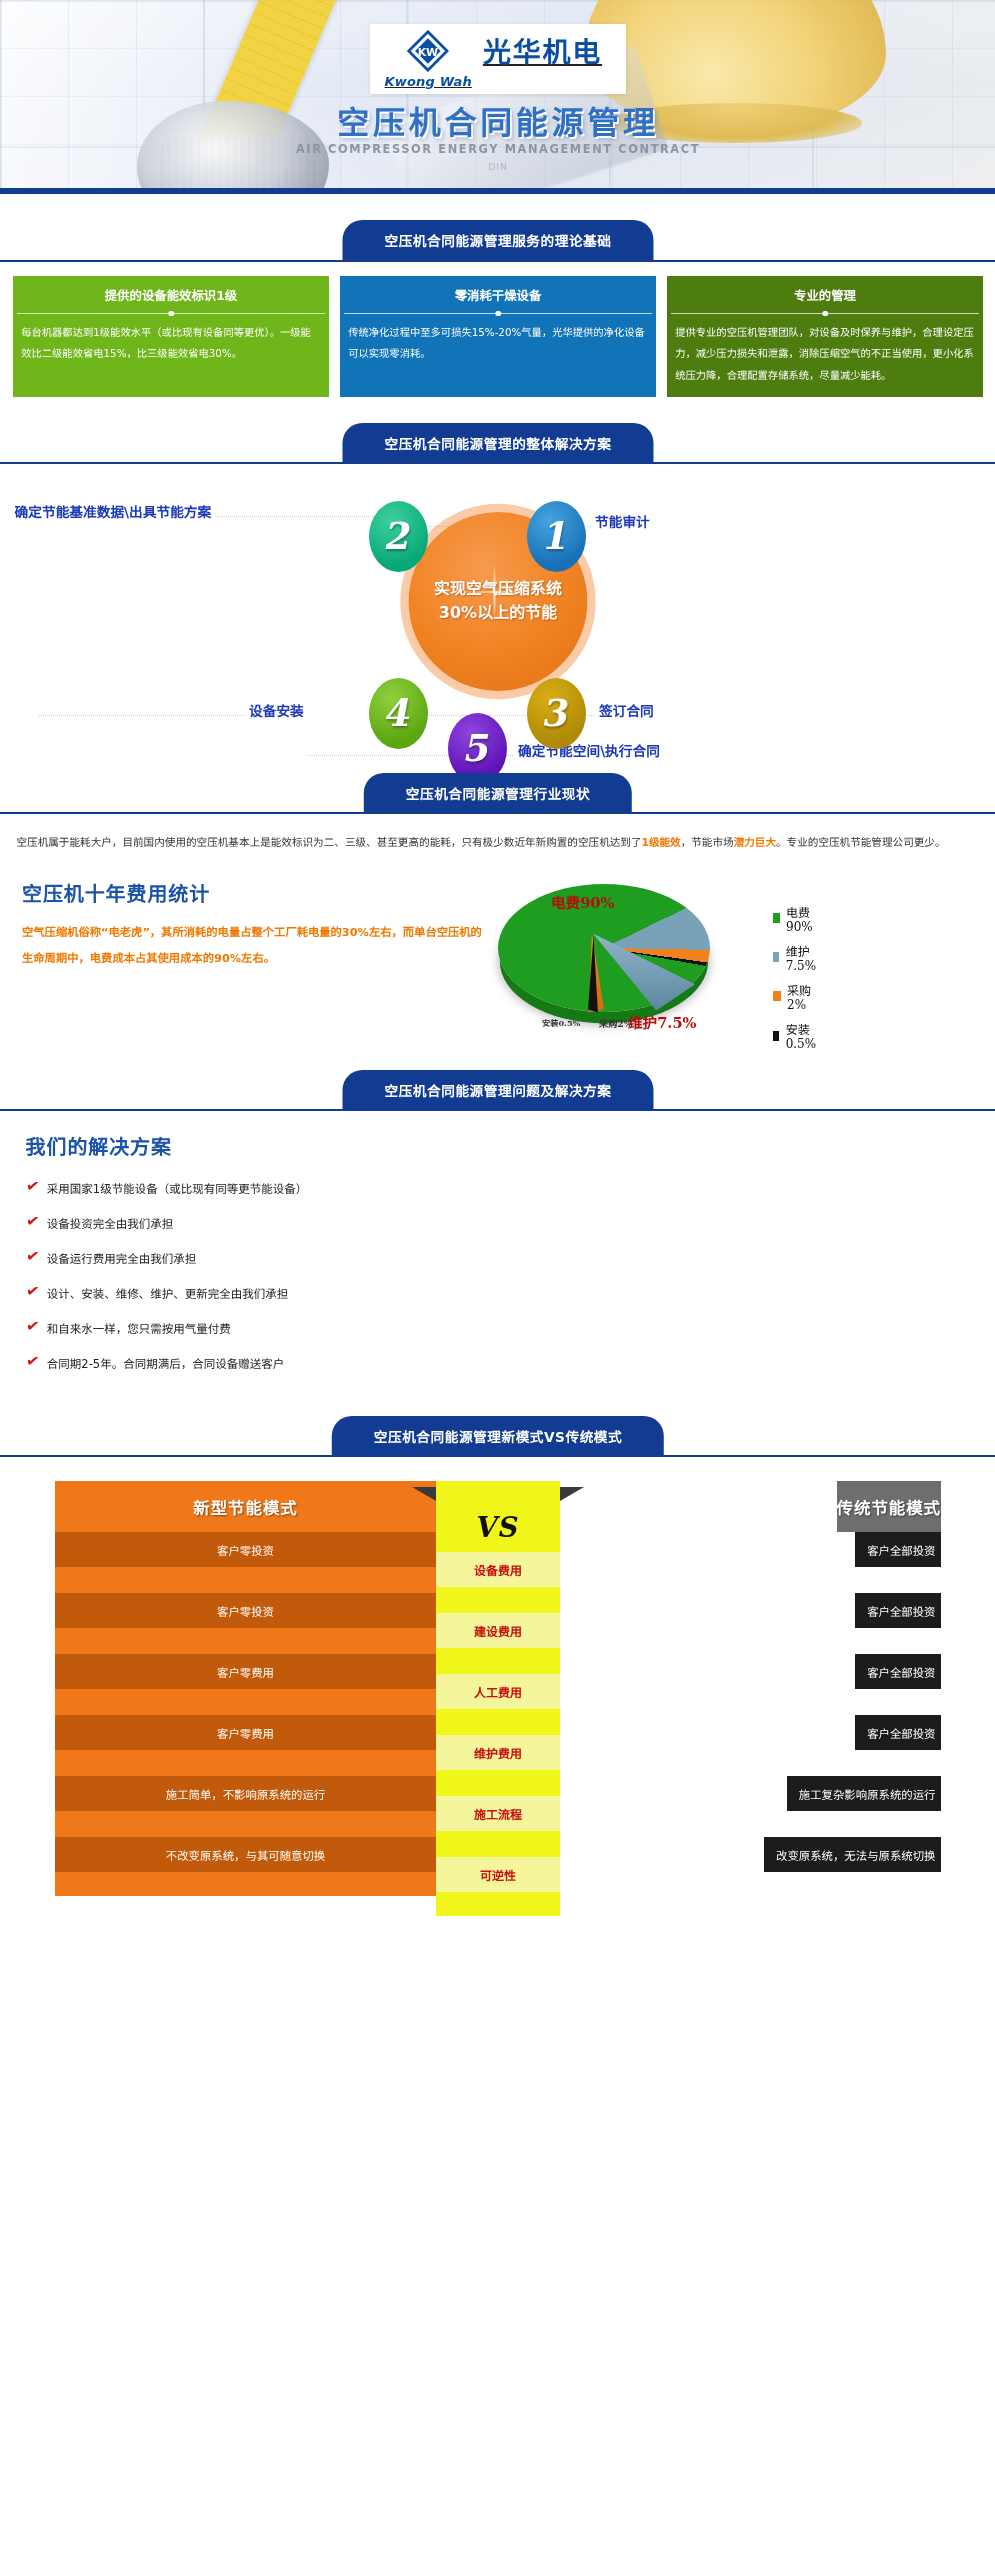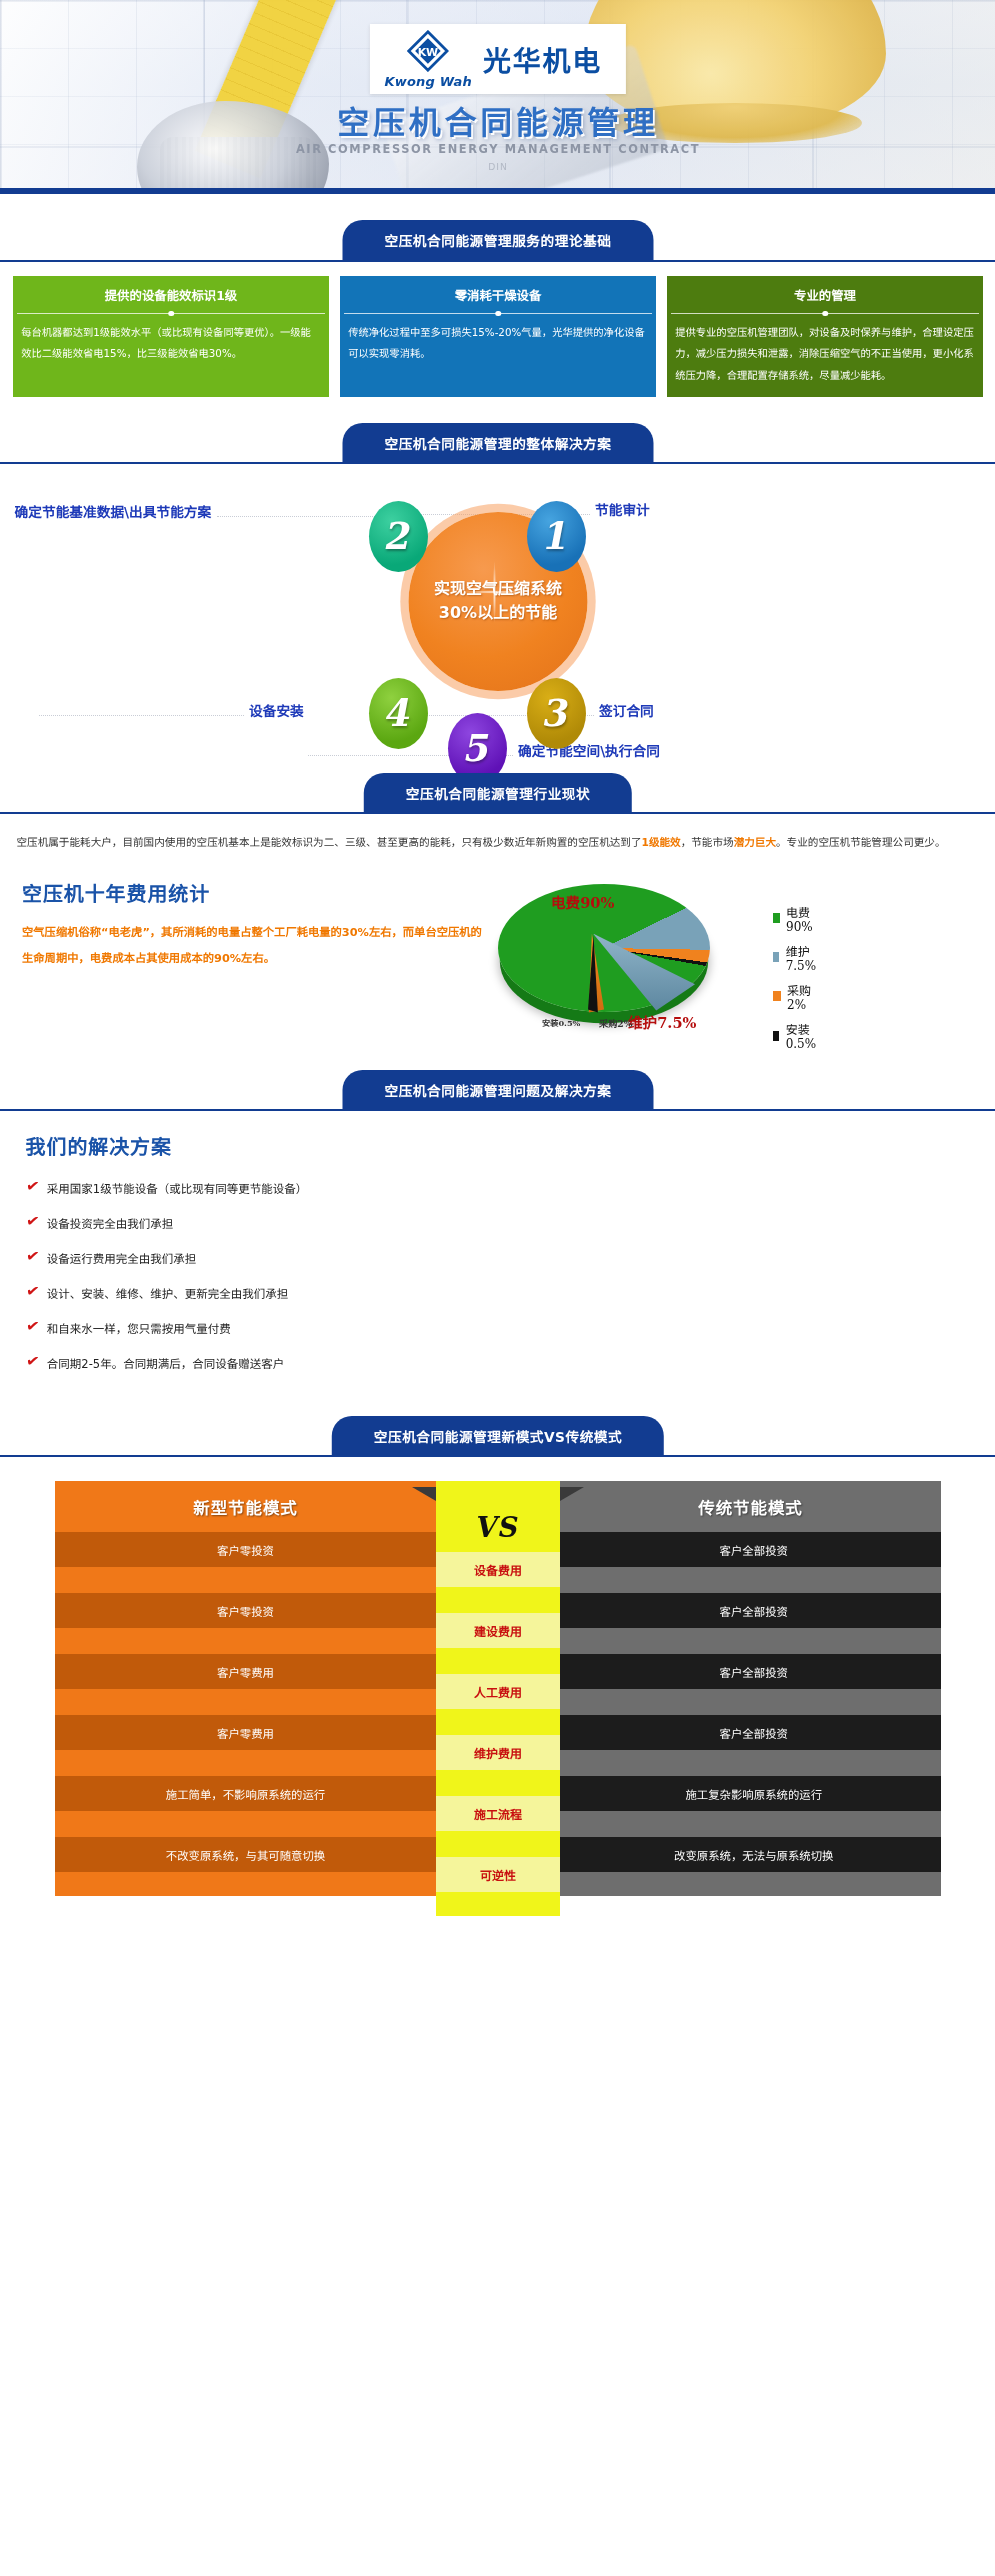--- a/index.html
+++ b/index.html
@@ -77,23 +77,24 @@
   .fan {
     position:absolute; left:160px; top:137px; width:156px; height:110px;
     background: repeating-linear-gradient(90deg,#aab1bd 0 3.7px,#d6dae2 3.7px 7.3px);
     border-radius: 13px;
     opacity:.8;
   }
   .logo-plate {
     position: absolute; left: 50%; top: 24px; transform: translateX(-50%);
     background: #ffffff;
     padding: 5.5px 24px 6.4px 14.6px;
-    display: flex; align-items: center; gap: 11px;
+    display: flex; align-items: flex-start; gap: 11px;
     box-shadow: 0 0.9px 3.7px rgba(0,0,0,.12);
     z-index: 5;
+    text-decoration: underline;
   }
   .logo-mark { display:flex; flex-direction:column; align-items:center; line-height:1; }
   .logo-diamond {
     width: 42px; height: 42px; position: relative;
   }
   .logo-diamond svg { display:block; }
   .logo-sub { font-size: 13px; font-weight: 700; color:#0b4ea2; font-style: italic; margin-top:3px; letter-spacing:0.2px; }
   .logo-cn {
     font-size: 28px; font-weight: 900; color: #0b4ea2;
     letter-spacing: 1.8px; font-family: "DejaVu Sans", sans-serif;
@@ -201,21 +202,21 @@
     position:absolute; color:#1d39b8; font-weight:900; font-size:13.7px; white-space:nowrap;
   }
   .lbl.dotted-r::after{
     content:""; position:absolute; right:-196px; bottom:3.7px; width:190px;
     border-bottom: 1.8px dotted #c9cdd6;
   }
   .lbl.dotted-l::before{
     content:""; position:absolute; left:-210px; bottom:3.7px; width:205px;
     border-bottom: 1.8px dotted #c9cdd6;
   }
-  .lbl.l1 { left: 595px; top: 31px; font-family: Liberation Serif, serif; }        
+  .lbl.l1 { left: 595px; top: 43px; font-family: Liberation Serif, serif; }        
   .lbl.l2 { left: 14.6px;  top: 33px; }        
   .lbl.l3 { left: 599px; top: 232px; }       
   .lbl.l4 { left: 249px; top: 232px; }       
   .lbl.l5 { left: 518px; top: 272px; }       
 
   
   .status-body { padding: 16.5px 16.5px 0; }
   .status-p {
     font-size: 10.6px; line-height: 2.25; color:#333;
   }
@@ -309,21 +310,21 @@
     position:absolute; left: 110px; top: 216px; width: 156px; height: 20px; border-radius:50%;
     background: radial-gradient(ellipse, rgba(60,70,90,.30), rgba(60,70,90,0) 72%);
   }
 
   
   .vs-wrap { padding: 24px 55px 0; position:relative; }
   .vs-table { display:flex; position:relative; }
   .vs-col { display:flex; flex-direction:column; }
   .vs-col.left { flex: 1; }
   .vs-col.mid  { width: 124px; z-index: 3; }
-  .vs-col.right{ flex: 1; }
+  .vs-col.right{ flex: 1; align-items: flex-end; }
   .vs-head {
     height: 51px; display:flex; align-items:center; justify-content:center;
     font-size: 16.5px; font-weight:900; color:#fff; letter-spacing:0.9px;
     text-shadow: 0.9px 0.9px 1.8px rgba(0,0,0,.45);
   }
   .vs-col.left  .vs-head { background:#f07818; }
   .vs-col.right .vs-head { background:#6e6e6e; }
   .vs-col.mid   .vs-head {
     background:#f0f51a; color:#111; font-size: 27.5px; font-style: italic;
     font-family:"DejaVu Serif", serif; text-shadow:none;

